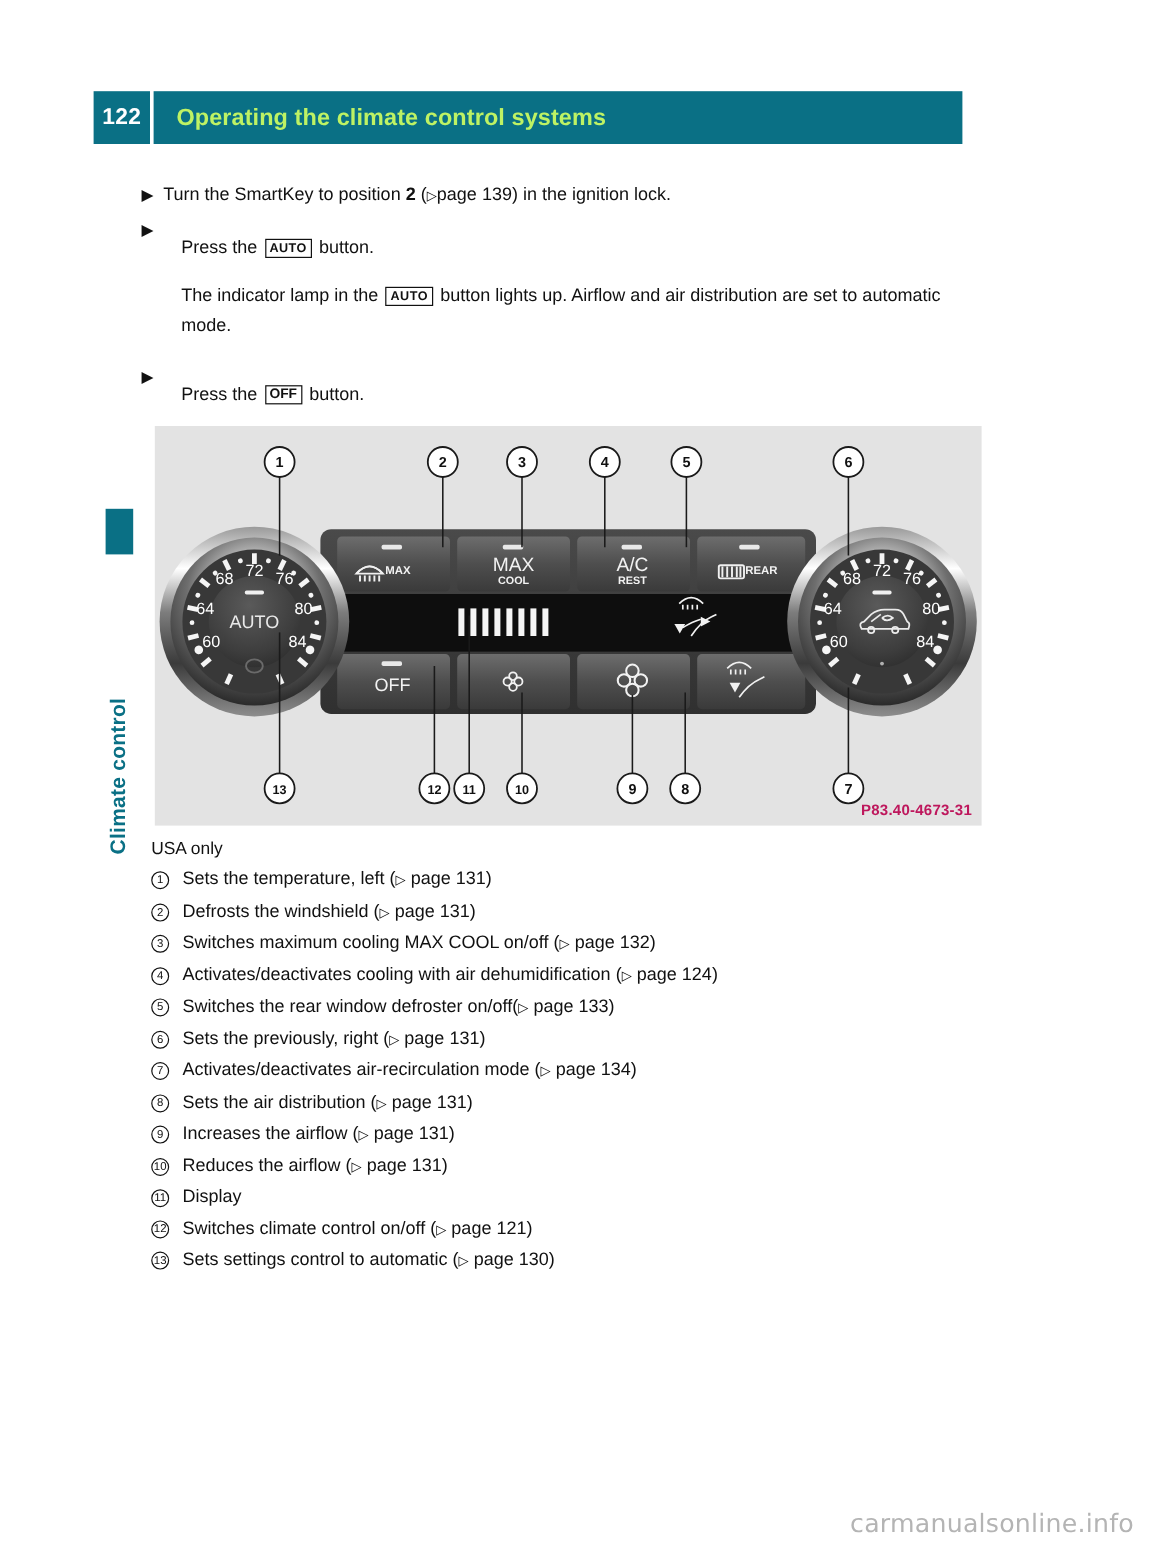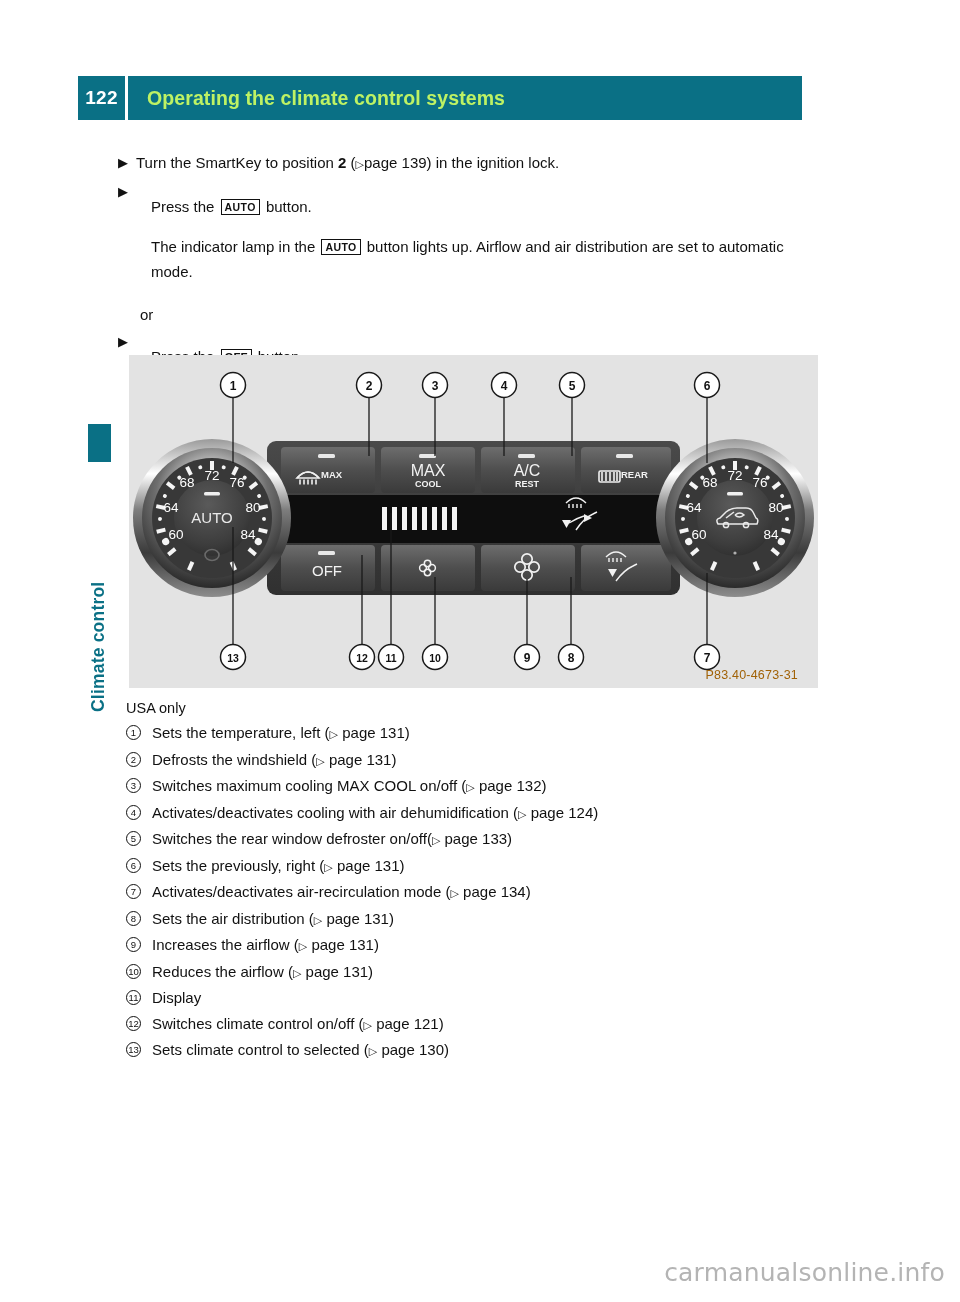--- a/index.html
+++ b/index.html
@@ -57,43 +57,43 @@
   }
   .keycap.off{font-size:11.5px;padding:0 3px;letter-spacing:0;}
   .ref{white-space:nowrap;}
   .tri{font-size:11px;}
   
   .figure{
     position:absolute;left:129px;top:355px;width:689px;height:333px;
     background:#e3e3e3;overflow:hidden;
   }
   .fig-code{
-    position:absolute;right:20px;bottom:6px;
-    font-size:12.5px;font-weight:normal;color:#a16207;
+    position:absolute;right:8px;bottom:6px;
+    font-size:12.5px;font-weight:bold;color:#be185d;
     font-family:"Liberation Sans", sans-serif;letter-spacing:.2px;
   }
   
   .legend{position:absolute;left:126px;top:697px;width:700px;}
   .usa{font-size:14.5px;line-height:22px;margin:0 0 3px 0;}
   .litem{display:flex;align-items:flex-start;margin-bottom:3.5px;}
   .lnum{
     flex:0 0 26px;font-size:12px;line-height:22px;color:#111;
   }
   .lnum .circ{
     display:inline-block;min-width:15px;height:15px;
     border:1.2px solid #111;border-radius:50%;
     font-size:9.5px;line-height:13px;text-align:center;
     vertical-align:1px;padding:0 1px;box-sizing:border-box;
   }
   .ltext{flex:1;font-size:15px;line-height:22px;}
   
   .watermark{
     position:absolute;left:0;top:1258px;width:960px;
     text-align:right;padding-right:15px;box-sizing:border-box;
-    font-size:25px;color:#b4b4b4;letter-spacing:.2px;
+    font-size:21px;color:#b4b4b4;letter-spacing:.2px;
     font-family:"DejaVu Sans", sans-serif;
   }
 </style>
 </head>
 <body>
 
 <div class="header">
   <div class="pagenum">122</div>
   <div class="sep"></div>
   <div class="htitle">Operating the climate control systems</div>
@@ -122,21 +122,20 @@
         <span>button.</span>
       </p>
       <p class="para">
         <span>The indicator lamp in the</span>
         <span class="keycap">AUTO</span>
         <span>button lights up. Airflow and air distribution are set to automatic mode.</span>
       </p>
     </div>
   </div>
 
-  <div class="or-line">or</div>
 
   <div class="step">
     <div class="bullet">▶</div>
     <div class="step-body">
       <p class="para">
         <span>Press the</span>
         <span class="keycap off">OFF</span>
         <span>button.</span>
       </p>
     </div>
@@ -482,18 +481,18 @@
       <div class="litem">
         <div class="lnum"><span class="circ">11</span></div>
         <div class="ltext"><span>Display</span></div>
       </div>
       <div class="litem">
         <div class="lnum"><span class="circ">12</span></div>
         <div class="ltext"><span>Switches climate control on/off</span><span> (</span><span class="tri">▷</span><span class="ref"> page 121</span><span>)</span></div>
       </div>
       <div class="litem">
         <div class="lnum"><span class="circ">13</span></div>
-        <div class="ltext"><span>Sets climate control to selected</span><span> (</span><span class="tri">▷</span><span class="ref"> page 130</span><span>)</span></div>
+        <div class="ltext"><span>Sets settings control to automatic</span><span> (</span><span class="tri">▷</span><span class="ref"> page 130</span><span>)</span></div>
       </div>
     </div>
 </div>
 
 <div class="watermark">carmanualsonline.info</div>
 
 </body></html>

